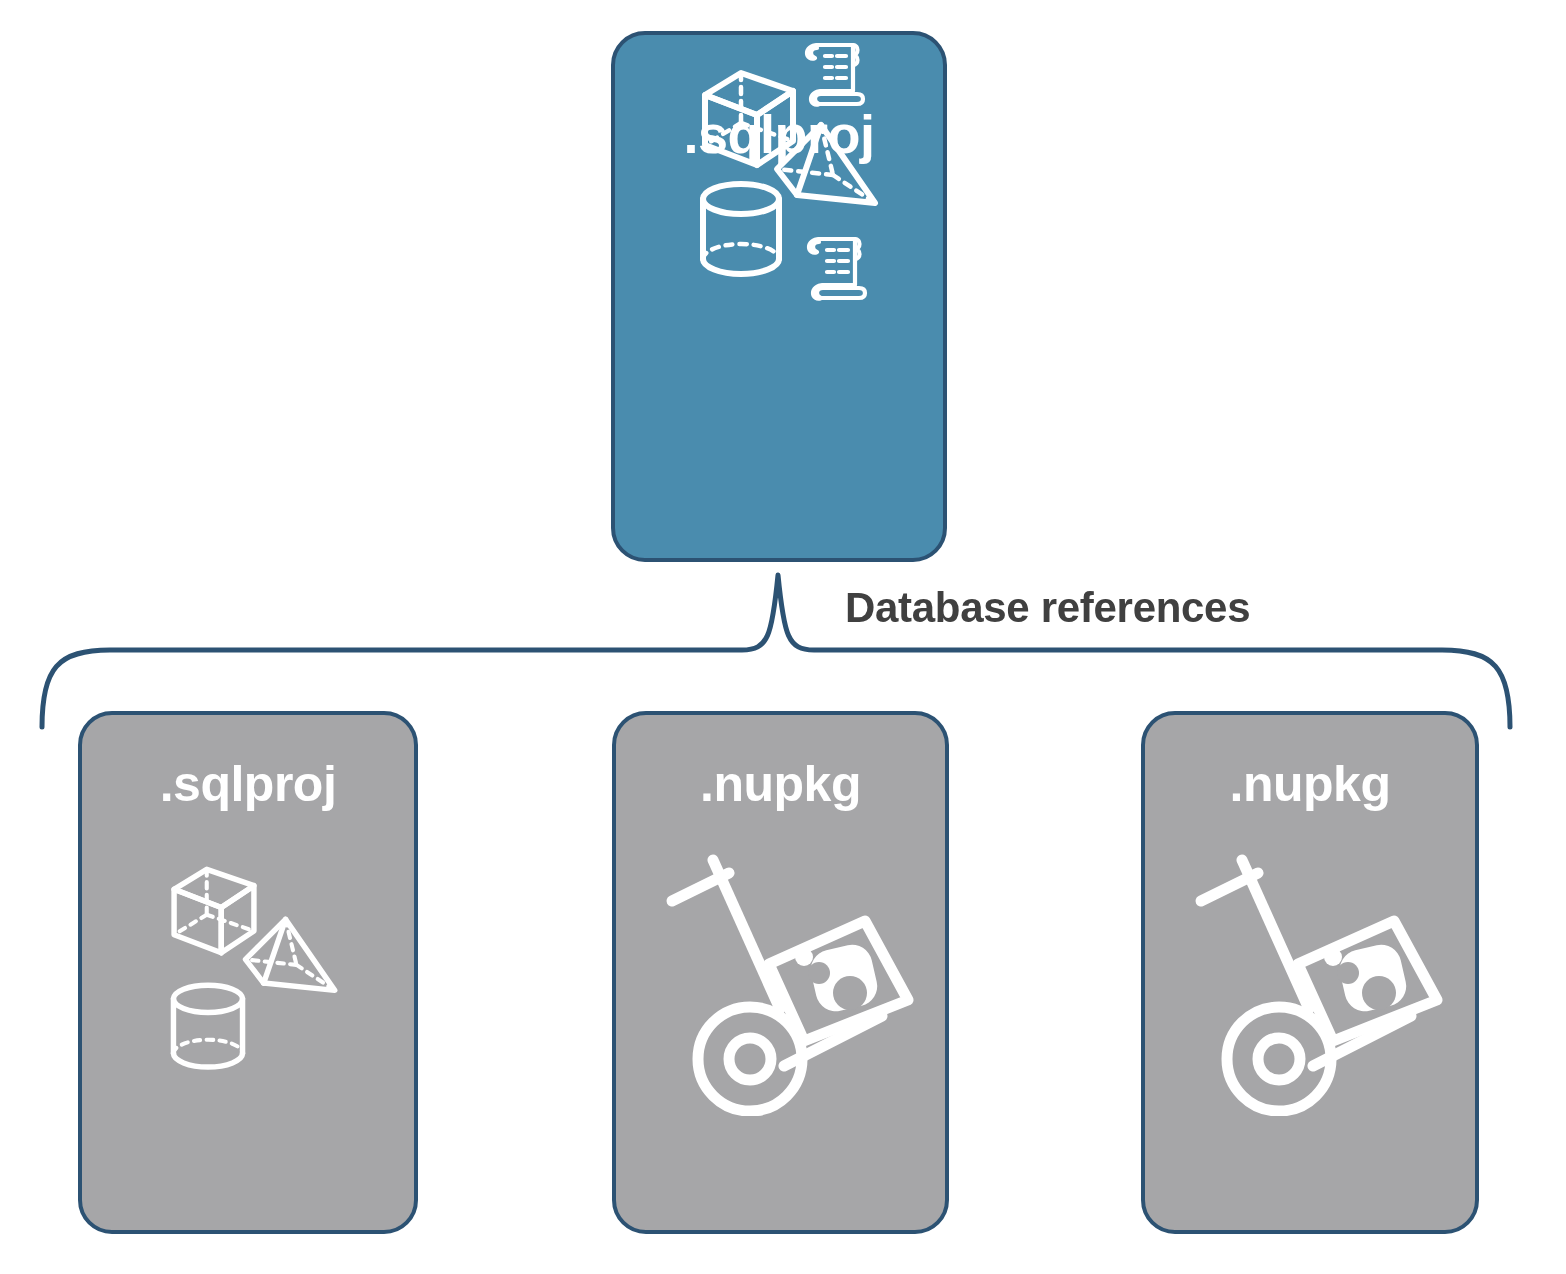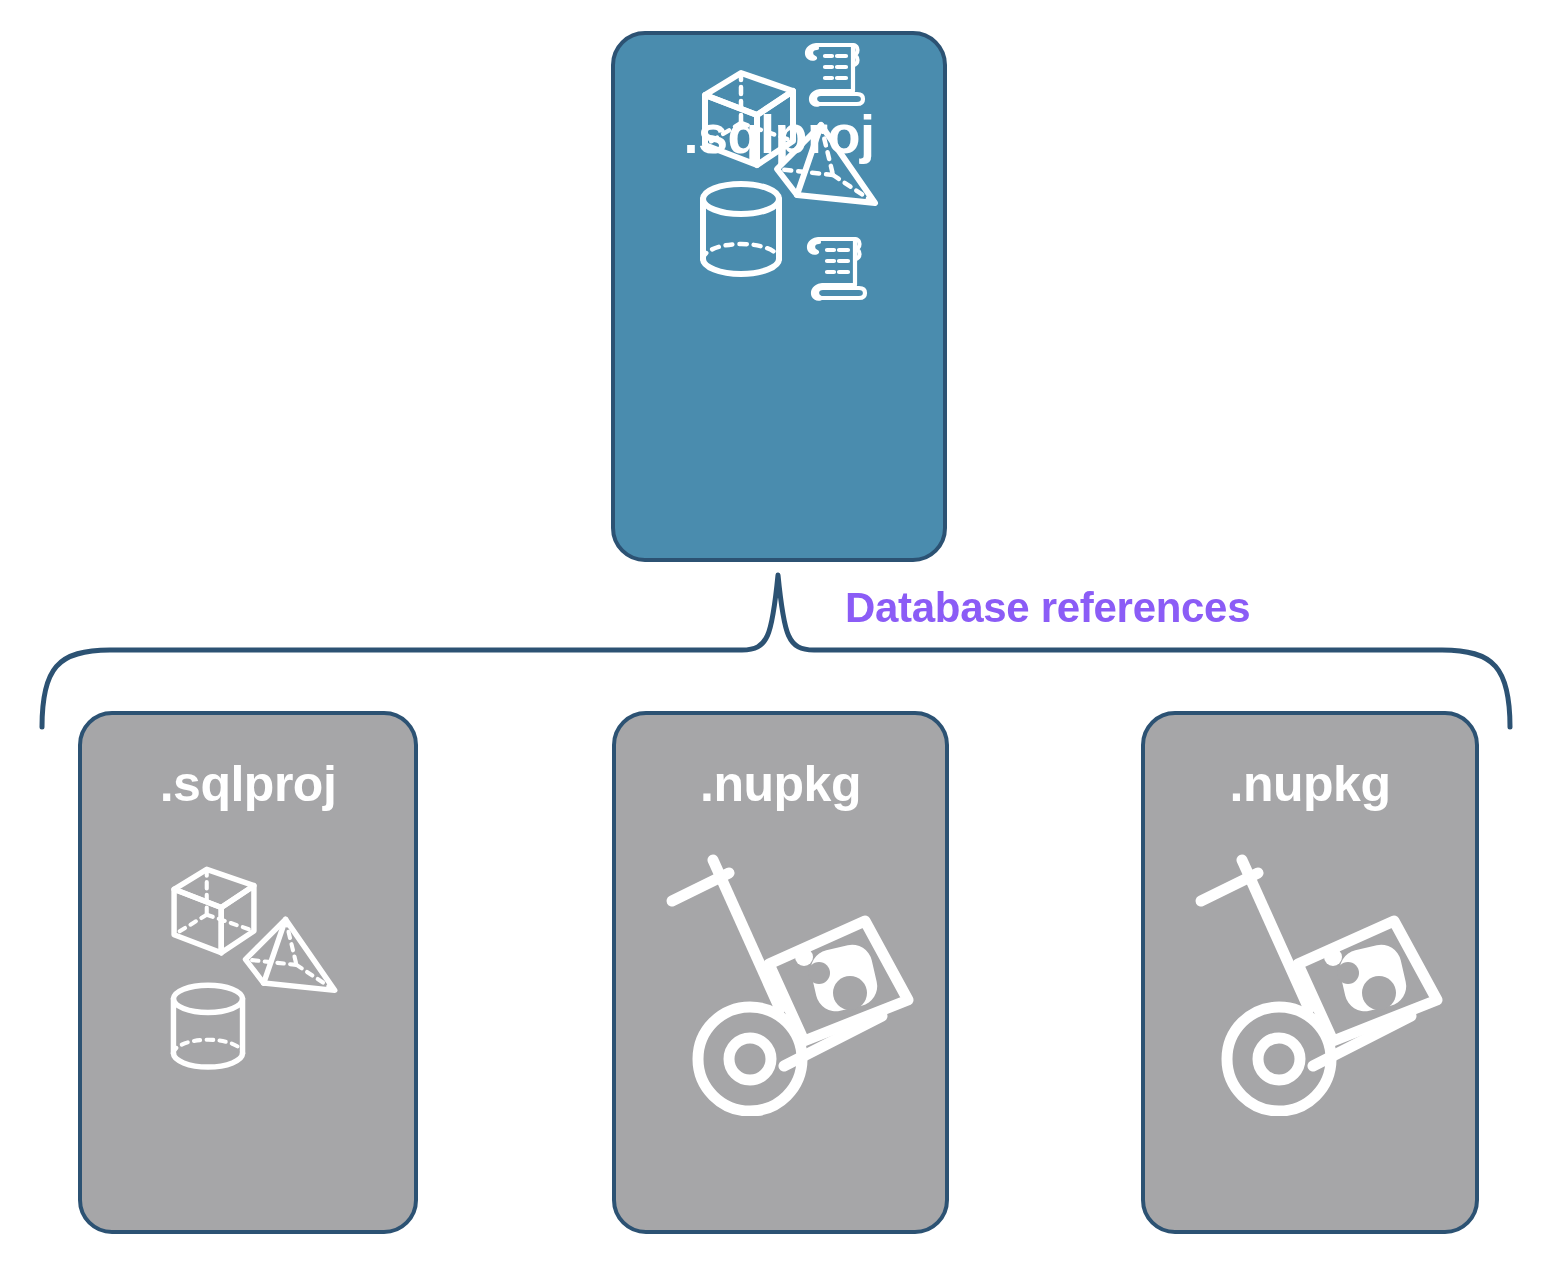--- a/index.html
+++ b/index.html
@@ -68,21 +68,21 @@
     width: 1566px;
     height: 1274px;
     pointer-events: none;
   }
   #brace-label {
     position: absolute;
     left: 845px;
     top: 587px;
     font-size: 42px;
     font-weight: bold;
-    color: #8b5cf6;
+    color: #404040;
     letter-spacing: -0.3px;
     white-space: nowrap;
     line-height: 1;
   }
 </style>
 </head>
 <body>
 
 <div id="stage">
 

